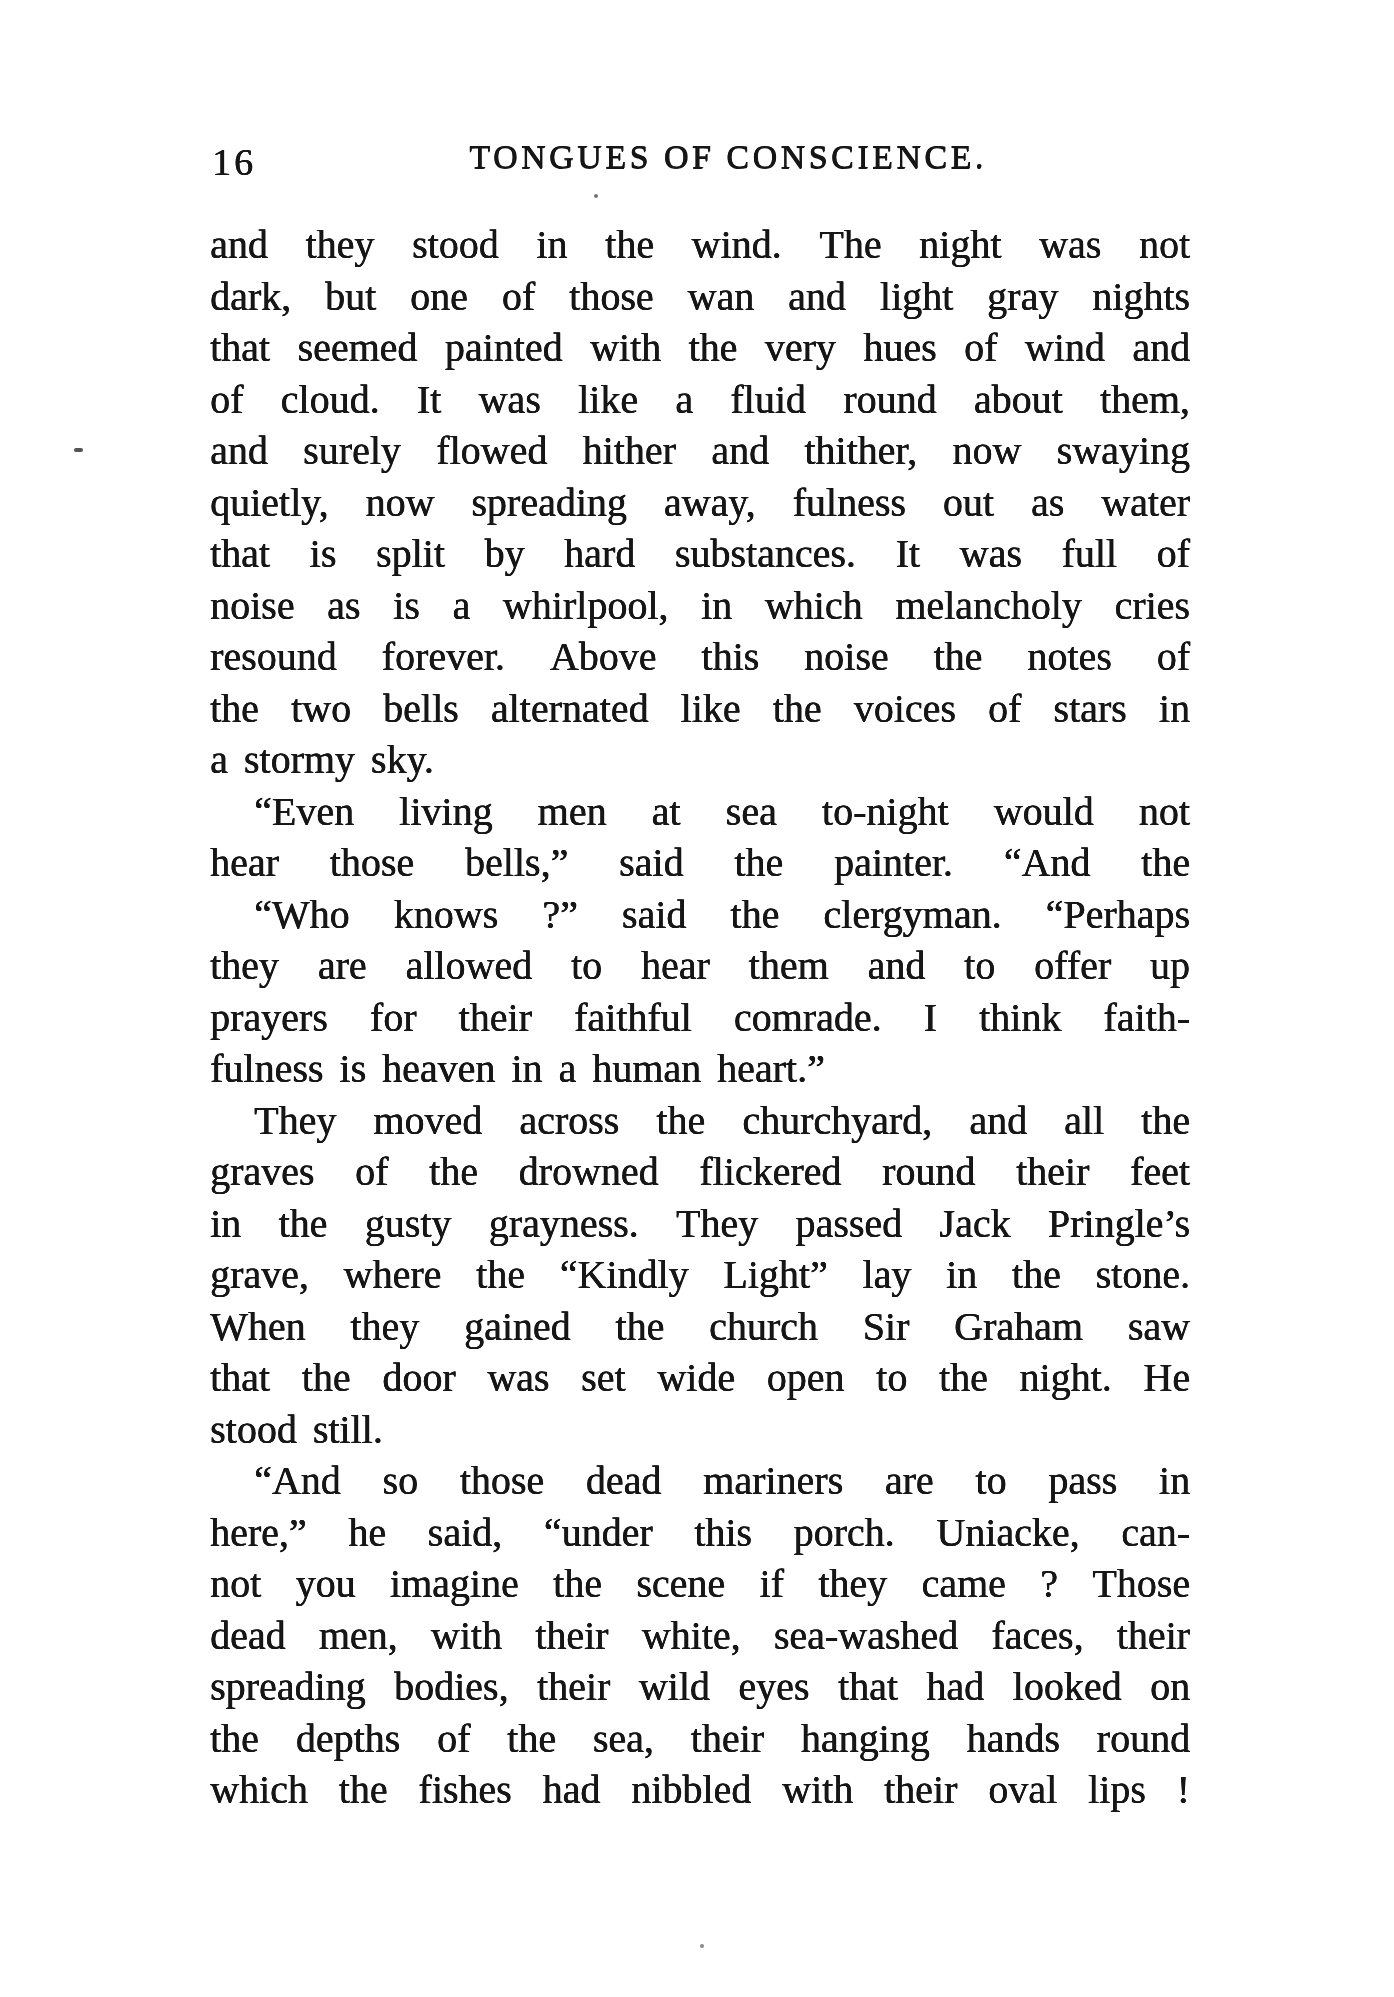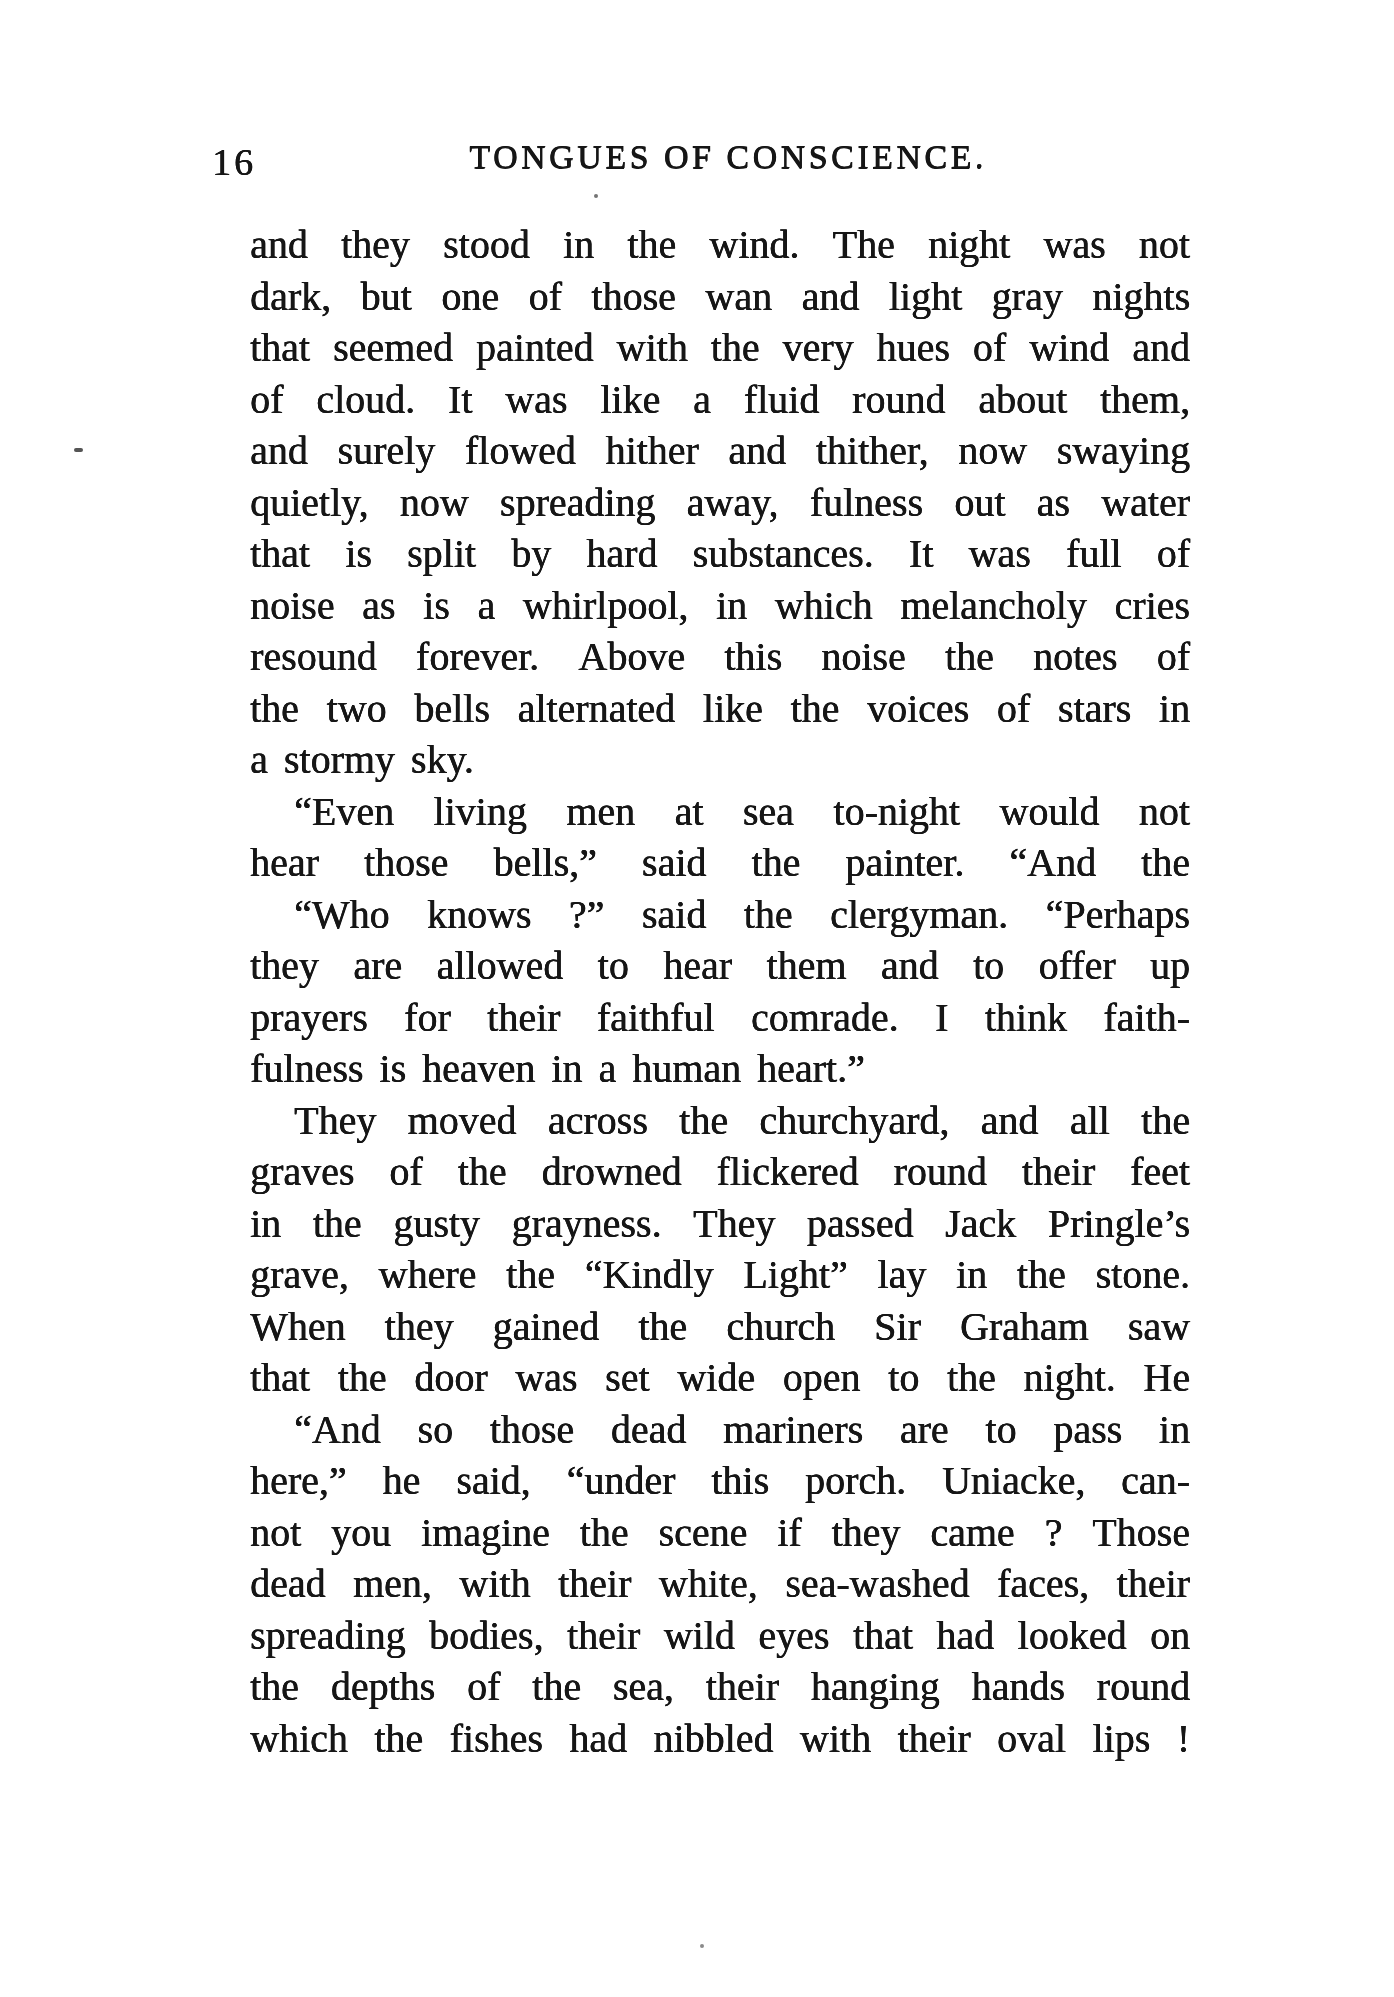--- a/index.html
+++ b/index.html
@@ -52,21 +52,20 @@
     width: 980px;
     font-size: 40px;
     color: #161616;
   }
   .line {
     height: 51.5px;
     display: flex;
     align-items: center;
     white-space: pre;
     text-shadow: 0.45px 0 0 currentColor, 0 0.35px 0 currentColor;
-    margin-left: 40px;
   }
   .line.just { justify-content: space-between; }
   .line.plain { justify-content: flex-start; word-spacing: 6px; }
   .line.indent { padding-left: 44px; }
   
   .speck {
     position: absolute;
     background: #2a2a2a;
     border-radius: 2px;
     opacity: 0.8;
@@ -102,20 +101,21 @@
       <div class="line just indent"><span>“Who</span><span>knows</span><span>?”</span><span>said</span><span>the</span><span>clergyman.</span><span>“Perhaps</span></div>
       <div class="line just"><span>they</span><span>are</span><span>allowed</span><span>to</span><span>hear</span><span>them</span><span>and</span><span>to</span><span>offer</span><span>up</span></div>
       <div class="line just"><span>prayers</span><span>for</span><span>their</span><span>faithful</span><span>comrade.</span><span>I</span><span>think</span><span>faith-</span></div>
       <div class="line plain">fulness is heaven in a human heart.”</div>
       <div class="line just indent"><span>They</span><span>moved</span><span>across</span><span>the</span><span>churchyard,</span><span>and</span><span>all</span><span>the</span></div>
       <div class="line just"><span>graves</span><span>of</span><span>the</span><span>drowned</span><span>flickered</span><span>round</span><span>their</span><span>feet</span></div>
       <div class="line just"><span>in</span><span>the</span><span>gusty</span><span>grayness.</span><span>They</span><span>passed</span><span>Jack</span><span>Pringle’s</span></div>
       <div class="line just"><span>grave,</span><span>where</span><span>the</span><span>“Kindly</span><span>Light”</span><span>lay</span><span>in</span><span>the</span><span>stone.</span></div>
       <div class="line just"><span>When</span><span>they</span><span>gained</span><span>the</span><span>church</span><span>Sir</span><span>Graham</span><span>saw</span></div>
       <div class="line just"><span>that</span><span>the</span><span>door</span><span>was</span><span>set</span><span>wide</span><span>open</span><span>to</span><span>the</span><span>night.</span><span>He</span></div>
+      <div class="line plain">stood still.</div>
       <div class="line just indent"><span>“And</span><span>so</span><span>those</span><span>dead</span><span>mariners</span><span>are</span><span>to</span><span>pass</span><span>in</span></div>
       <div class="line just"><span>here,”</span><span>he</span><span>said,</span><span>“under</span><span>this</span><span>porch.</span><span>Uniacke,</span><span>can-</span></div>
       <div class="line just"><span>not</span><span>you</span><span>imagine</span><span>the</span><span>scene</span><span>if</span><span>they</span><span>came</span><span>?</span><span>Those</span></div>
       <div class="line just"><span>dead</span><span>men,</span><span>with</span><span>their</span><span>white,</span><span>sea-washed</span><span>faces,</span><span>their</span></div>
       <div class="line just"><span>spreading</span><span>bodies,</span><span>their</span><span>wild</span><span>eyes</span><span>that</span><span>had</span><span>looked</span><span>on</span></div>
       <div class="line just"><span>the</span><span>depths</span><span>of</span><span>the</span><span>sea,</span><span>their</span><span>hanging</span><span>hands</span><span>round</span></div>
       <div class="line just"><span>which</span><span>the</span><span>fishes</span><span>had</span><span>nibbled</span><span>with</span><span>their</span><span>oval</span><span>lips</span><span>!</span></div>
     </div>
 
   <span class="speck s1"></span>

